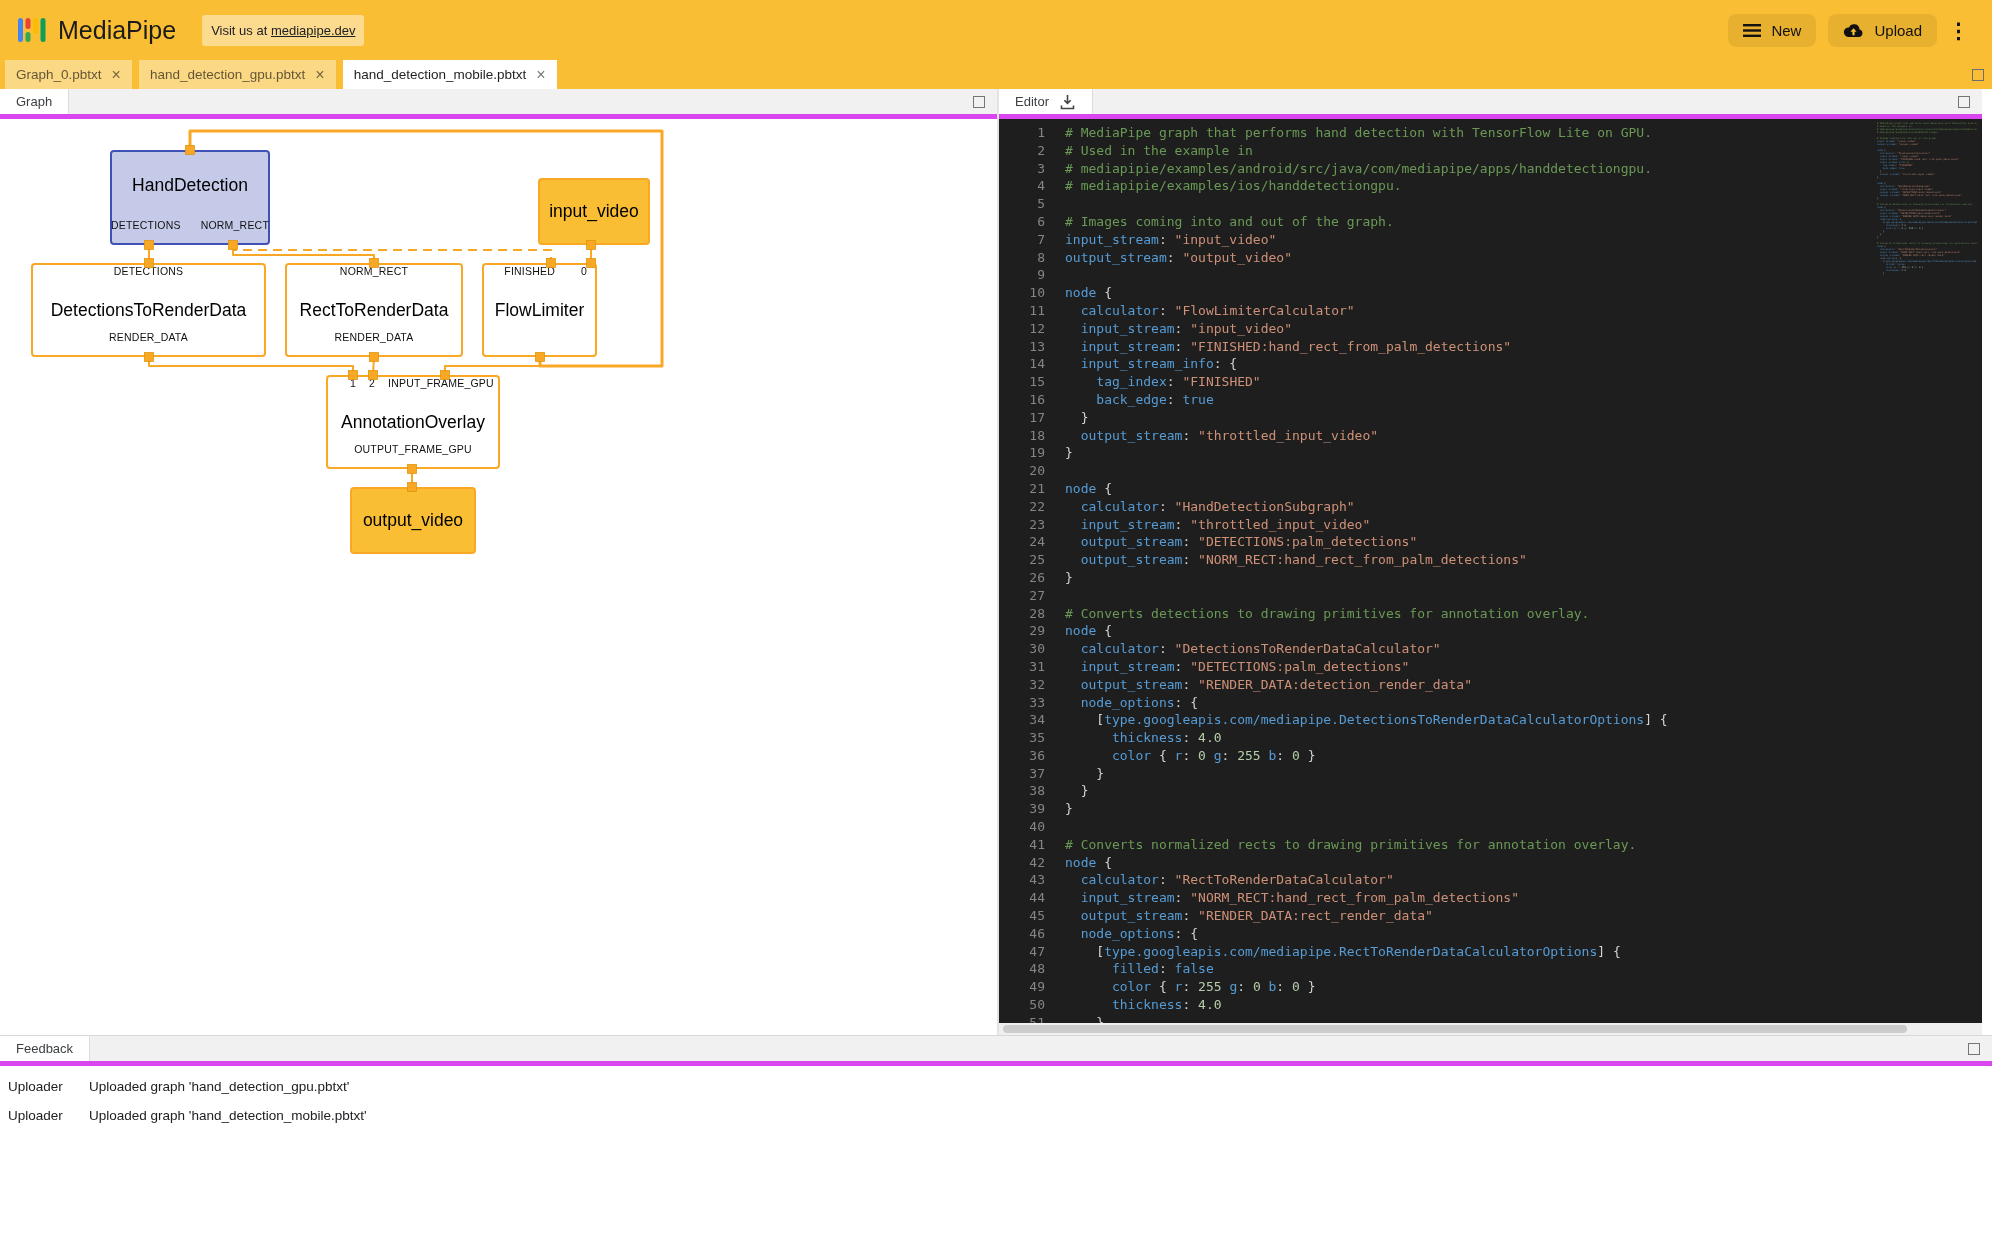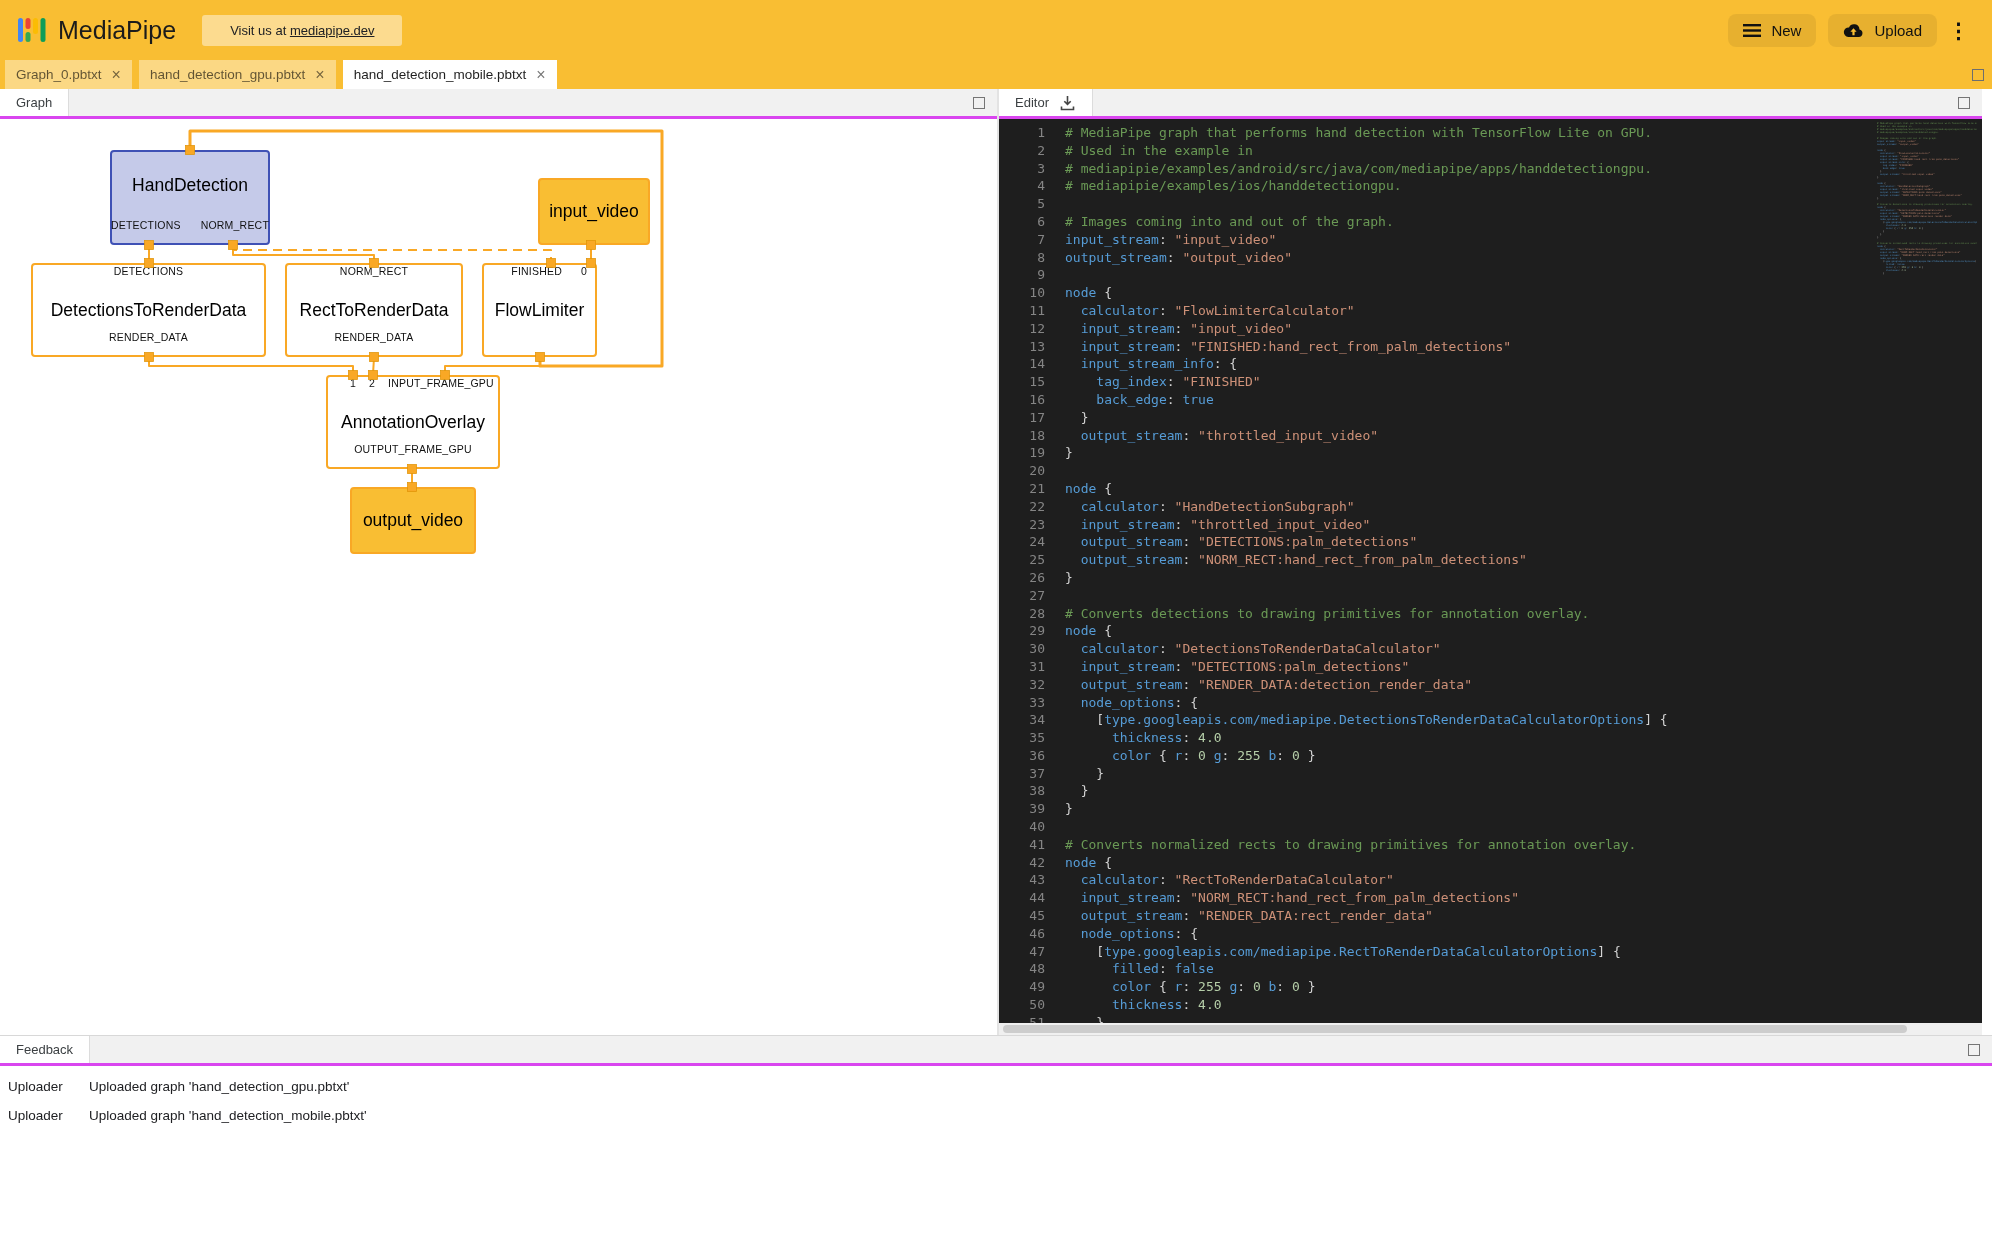--- a/index.html
+++ b/index.html
@@ -4,57 +4,57 @@
 <style>
   html,body{margin:0;padding:0;}
   body{font-family:"Liberation Sans",sans-serif;background:#fff;}
   .app{position:relative;width:1992px;height:1236px;overflow:hidden;background:#fff;}
 
   
   .header{position:absolute;left:0;top:0;width:100%;height:60px;background:var(--header-bg,#F9BE33);
           display:flex;align-items:center;box-sizing:border-box;padding:0 16px;z-index:10;}
   .logo{width:30px;height:30px;margin-right:12px;flex:none;}
   .app-title{font-size:25px;font-weight:500;color:#1b1b1b;margin-right:26px;}
-  .visit-chip{background:rgba(255,255,255,0.45);border-radius:3px;padding:8px 28px;font-size:13px;color:#202124;}
+  .visit-chip{background:rgba(255,255,255,0.45);border-radius:3px;padding:8px 9px;font-size:13px;color:#202124;}
   .visit-link{text-decoration:underline;cursor:pointer;}
   .spacer{flex:1;}
   .hbtn{display:flex;align-items:center;gap:10px;background:rgba(0,0,0,0.07);border-radius:8px;
         padding:8px 15px;font-size:15px;font-weight:500;color:#111;margin-left:12px;cursor:pointer;}
   .kebab{font-size:21px;font-weight:700;padding:2px 7px;margin-left:4px;color:#111;cursor:pointer;line-height:1;}
 
   
   .tabbar{position:absolute;left:0;top:60px;width:100%;height:29px;background:var(--header-bg,#F9BE33);
           display:flex;align-items:flex-end;box-sizing:border-box;padding-left:5px;z-index:9;}
   .ftab{height:29px;display:flex;align-items:center;box-sizing:border-box;padding:0 11px;margin-right:7px;
         background:rgba(255,255,255,0.40);font-size:13.5px;color:rgba(0,0,0,0.62);cursor:pointer;white-space:nowrap;}
   .ftab.active{background:#fff;color:#1f1f1f;}
   .closex{margin-left:10px;font-size:16px;line-height:1;color:rgba(0,0,0,0.55);cursor:pointer;}
 
   
-  .panel-strip{height:30px;background:#f1f1f1;border-bottom:3px solid #d946ef;display:flex;align-items:stretch;box-sizing:border-box;position:relative;}
+  .panel-strip{height:30px;background:#f1f1f1;border-bottom:5px solid #d946ef;display:flex;align-items:stretch;box-sizing:border-box;position:relative;}
   .panel-tab{background:#fff;padding:0 16px;display:flex;align-items:center;gap:10px;font-size:13px;color:#3c4043;
              border-right:1px solid #dcdcdc;cursor:pointer;}
   .maxicon{width:10px;height:10px;border:1px solid #757575;margin-left:auto;align-self:center;margin-right:12px;cursor:pointer;flex:none;}
 
   
   .main{position:absolute;left:0;top:89px;width:1992px;height:946px;}
   .graph-panel{position:absolute;left:0;top:0;width:997px;height:946px;background:#fff;}
   .v-divider{position:absolute;left:997px;top:0;width:2px;height:946px;background:#e3e3e3;}
   .graph-canvas{position:relative;width:997px;height:916px;background:#fff;overflow:hidden;margin-left:21px;}
 
   
   .gnode{position:absolute;border:2px solid var(--node-border,#F9A825);border-radius:4px;background:var(--node-fill,#fff);
          box-sizing:border-box;display:flex;flex-direction:column;z-index:2;cursor:pointer;}
   .gnode.sel{background:var(--selected-node-fill,#C5CAE9);border-color:var(--selected-node-border,#3F51B5);}
   .gnode.stream{background:var(--stream-node-fill,#F9BE33);border-color:var(--node-border,#F9A825);}
   .gtitle{flex:1;display:flex;align-items:center;justify-content:center;font-size:17.5px;color:#000;white-space:nowrap;}
   .gnode.stream .gtitle{font-weight:500;}
   .prow{height:24px;display:flex;align-items:flex-start;justify-content:center;gap:20px;font-size:10.5px;color:#111;
         box-sizing:border-box;letter-spacing:.2px;white-space:nowrap;}
-  .prow.jend{justify-content:flex-end;padding-right:8px;gap:19px;}
+  .prow.jend{justify-content:flex-end;padding-right:8px;gap:26px;}
   .prow.jstart{justify-content:flex-start;padding-left:22px;gap:13px;}
   .edges{position:absolute;left:0;top:0;z-index:3;pointer-events:none;}
   .edge{fill:none;stroke:var(--edge,#F9A825);stroke-width:2;stroke-linejoin:round;}
   .edge.thick{stroke-width:3;}
   .edge.dashed{stroke-dasharray:9 6;}
   .portsq{fill:var(--edge,#F9A825);stroke:#df9407;stroke-width:.75;}
 
   
   .editor-panel{position:absolute;left:999px;top:0;width:983px;height:946px;}
   .code-area{position:absolute;left:0;top:30px;width:983px;height:916px;background:var(--editor-bg,#1E1E1E);

